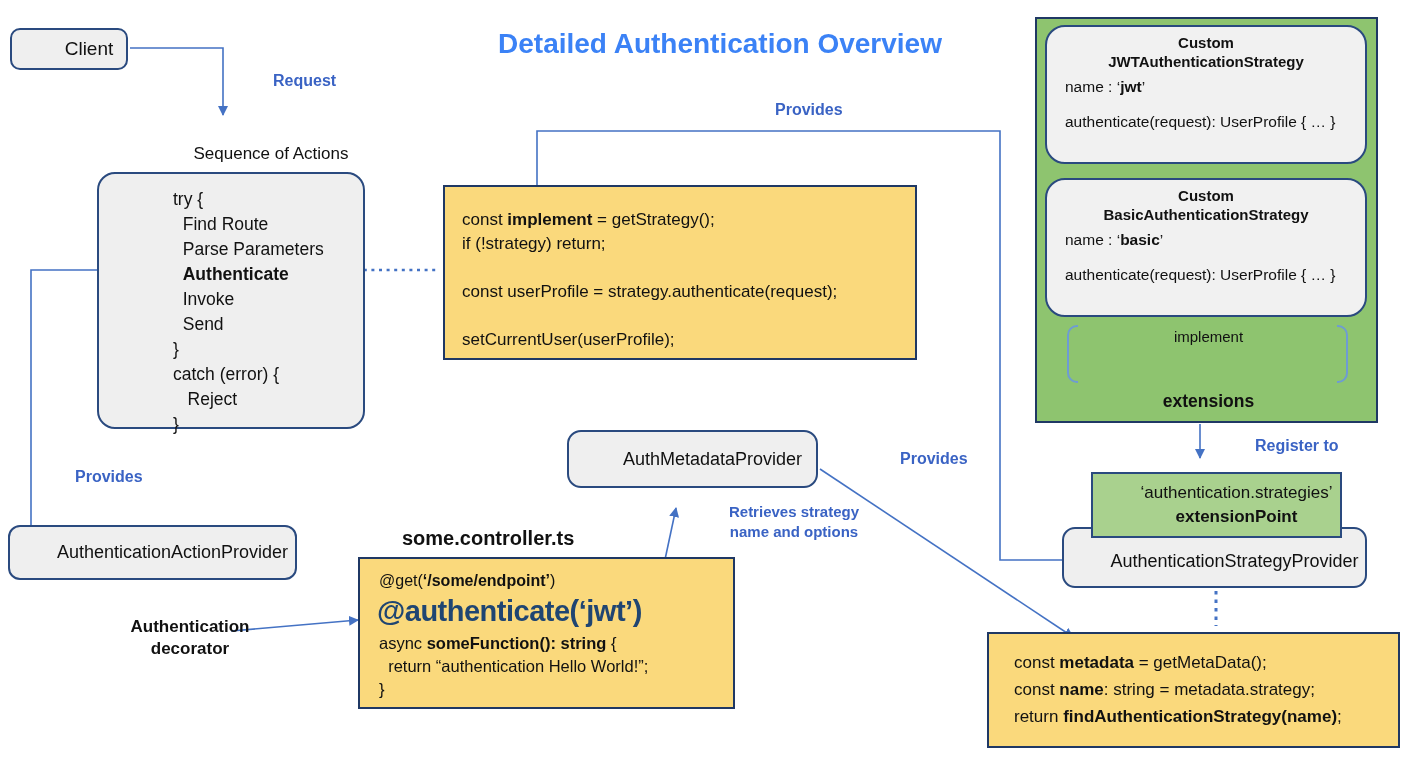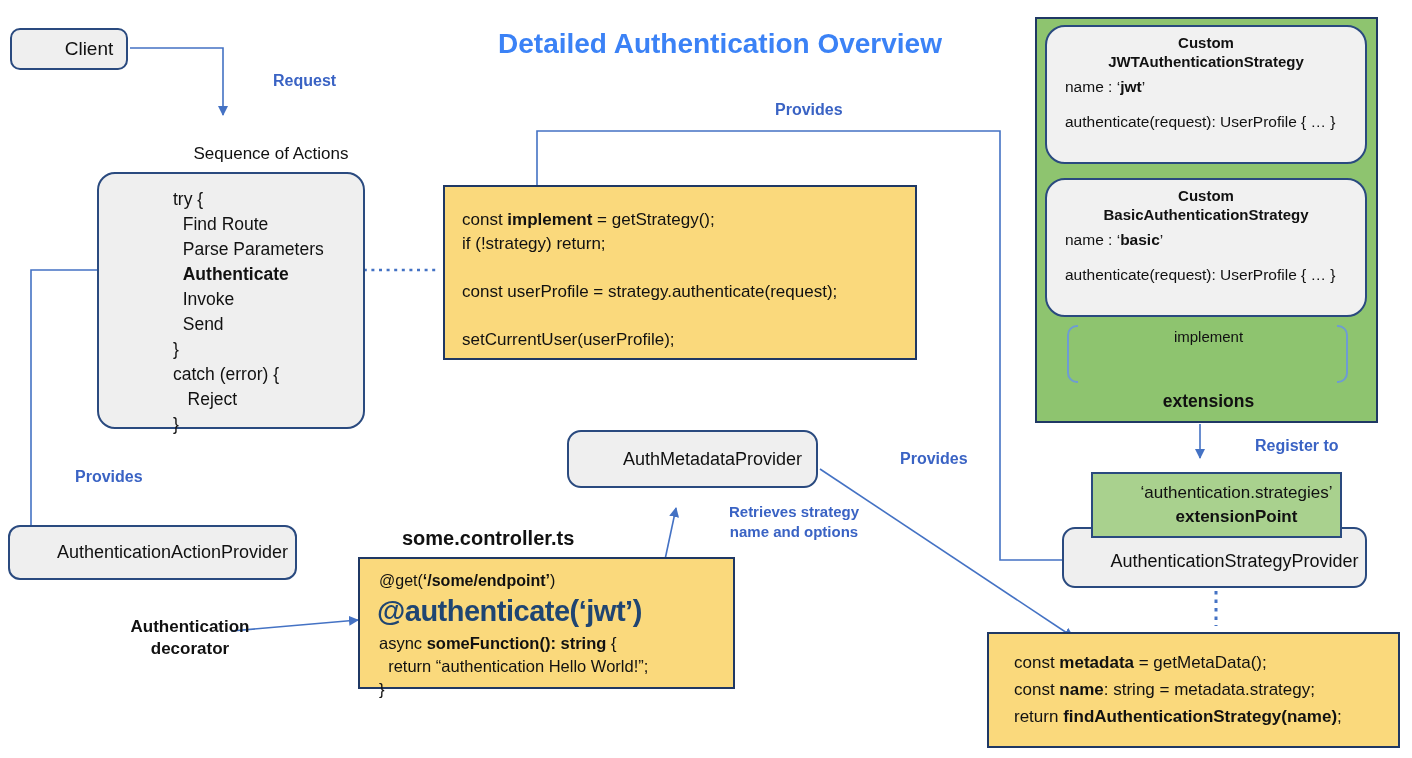--- a/index.html
+++ b/index.html
@@ -54,21 +54,21 @@
   
   .requestLbl{left:233px;top:72px;}
   .providesTop{left:735px;top:101px;}
   .providesLeft{left:35px;top:468px;}
   .providesMid{left:860px;top:450px;}
   .registerLbl{left:1215px;top:437px;}
   .retrievesLbl{left:668px;top:502px;width:172px;text-align:center;line-height:20px;font-size:15px;}
   .decoratorLbl{left:70px;top:616px;width:160px;text-align:center;font-size:17px;font-weight:700;line-height:22px;}
   .ctrlFile{left:362px;top:527px;font-size:20px;font-weight:700;}
   
-  .ctrlBox{left:358px;top:557px;width:377px;height:132px;padding:11px 0 0 19px;}
+  .ctrlBox{left:358px;top:557px;width:377px;height:152px;padding:11px 0 0 19px;}
   .ctrlBox .getLine{font-size:16px;line-height:22px;}
   .ctrlBox .authLine{font-size:29px;line-height:36px;font-weight:700;color:var(--code_navy);margin:1px 0 3px -2px;letter-spacing:-0.5px;}
   .ctrlBox .fnLine .cl{font-size:16.5px;line-height:23px;}
   
   .extPanel{left:1035px;top:17px;width:343px;height:406px;background:var(--green_fill);
             border:2.5px solid var(--navy_border);box-sizing:border-box;}
   .stratCard{position:absolute;left:8px;width:322px;height:139px;background:#F1F1F1;
              border:2.2px solid var(--box_border);border-radius:20px;box-sizing:border-box;
              padding-top:6px;font-size:15.5px;}
   .stratCard .cardTitle{text-align:center;font-weight:700;line-height:19px;font-size:15px;}

